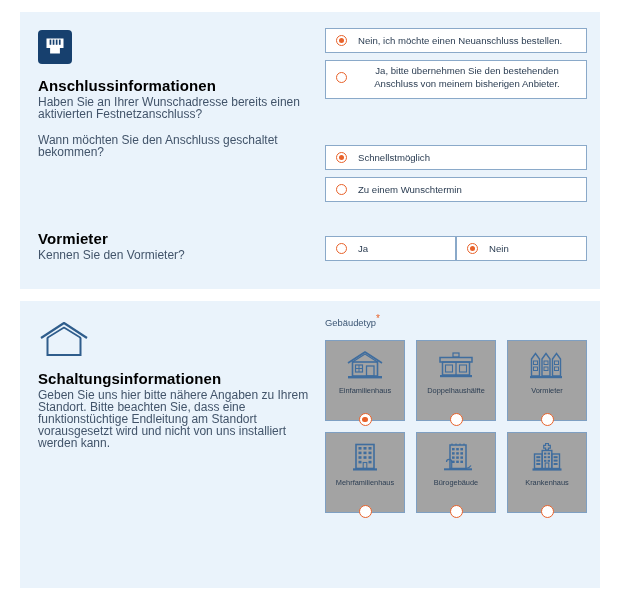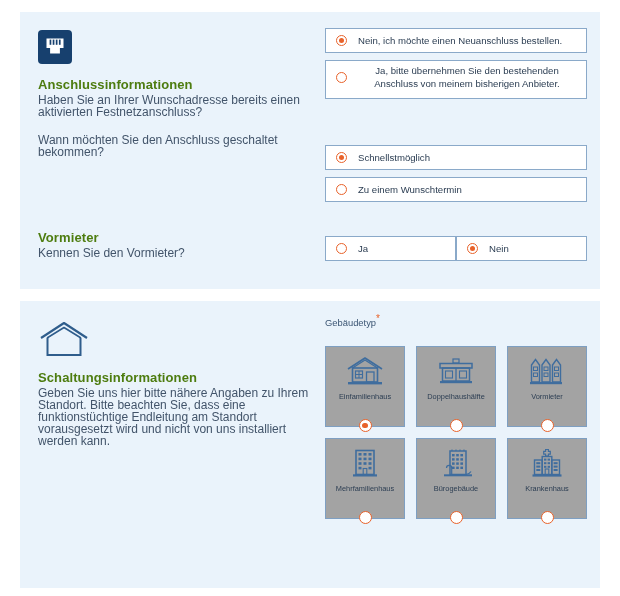--- a/index.html
+++ b/index.html
@@ -21,22 +21,22 @@
   }
   #card-anschluss { top: 12px; height: 277px; }
   #card-schaltung { top: 301px; height: 287px; }
 
   .card-left { position: absolute; left: 18px; width: 272px; }
   .card-right { position: absolute; left: 305px; width: 262px; }
 
   .icon-box { margin-bottom: 9px; }
 
   .sec-title {
-    color: #4d7c0f;
-    font-size: 13px;
+    color: #000000;
+    font-size: 15px;
     font-weight: bold;
     letter-spacing: .1px;
     margin-bottom: 2px;
   }
   .sec-desc {
     color: #42546a;
     font-size: 12px;
     line-height: 12px;
   }
 
@@ -77,21 +77,21 @@
     background: #e8622a;
   }
 
   .opt-row2 { display: flex; }
   .opt-row2 .opt { flex: 1 1 0; margin-bottom: 0; }
 
   
   .field-label {
     color: #3b5573;
     font-size: 9.4px;
-    margin-bottom: 18px;
+    margin-bottom: 12px;
   }
   .req { color: #e8622a; font-size: 10px; vertical-align: super; }
 
   .tile-grid {
     display: flex;
     flex-wrap: wrap;
     gap: 11px;
   }
   .tile {
     position: relative;

